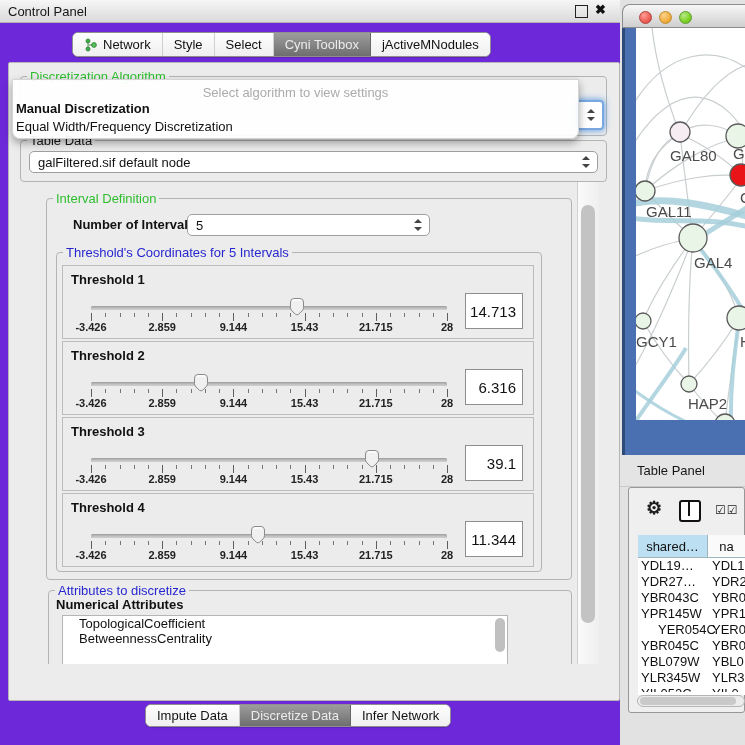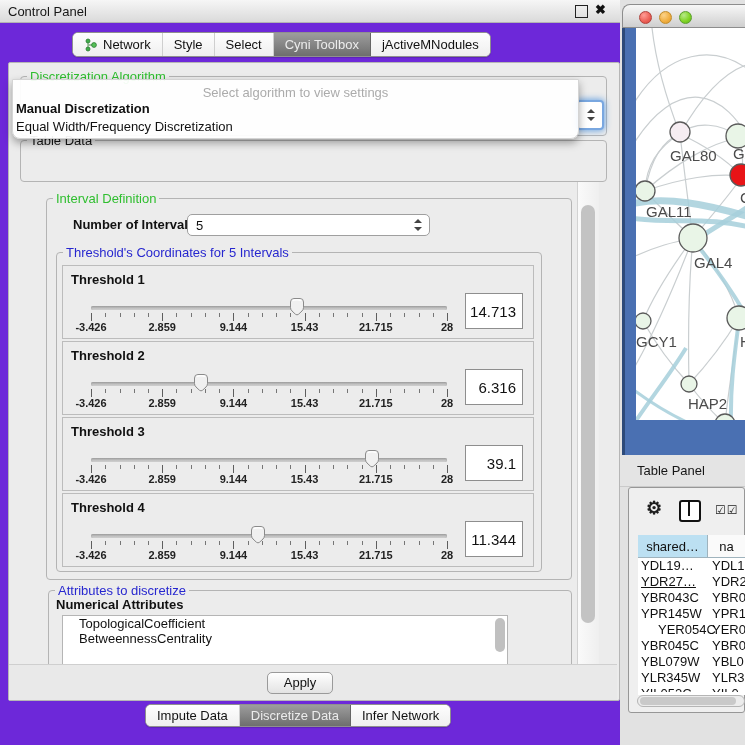--- a/index.html
+++ b/index.html
@@ -136,20 +136,24 @@
 
   <div class="abs group" style="left:20px;top:76px;width:585px;height:58px;">
     <span class="gtitle green">Discretization Algorithm</span>
   </div>
   <div class="abs focus-combo">
       <span class="spin"></span>
     </div>
 
   <div class="abs group" style="left:20px;top:140px;width:585px;height:40px;">
     <span class="gtitle" style="color:#151515;">Table Data</span>
+    <div class="combo" style="left:8px;top:10px;width:569px;height:22px;">
+      <span>galFiltered.sif default node</span>
+      <span class="spin"></span>
+    </div>
   </div>
 
   <div class="abs popup">
     <div class="prompt">Select algorithm to view settings</div>
     <div id="popup-options">
         <div class="opt" style="top: 21px; font-weight: bold;">Manual Discretization</div>
         <div class="opt" style="top: 39px;">Equal Width/Frequency Discretization</div>
       </div>
   </div>
 
@@ -360,23 +364,20 @@
           <div class="item">BetweennessCentrality</div>
         </div>
       <div class="lthumb"></div>
     </div>
   </div>
 
   <div class="abs vbar">
     <div class="vthumb"></div>
   </div>
 
-  <div class="abs applystrip">
-    <div class="btn" style="left:258px;top:7px;width:64px;height:20px;line-height:20px;">Apply</div>
-  </div>
 
   <div class="abs" style="left:145px;top:704px;">
     <div class="tabrow" style="height:21px;" id="bottom-tabs">
         <div class="tab">
           <span>Impute Data</span>
         </div>
         <div class="tab sel">
           <span>Discretize Data</span>
         </div>
         <div class="tab">
@@ -448,21 +449,21 @@
       <div id="tbl-head">
           <div class="tbl-head" style="left: 0px; width: 70px; background: rgb(188, 224, 242);">shared…</div>
           <div class="tbl-head" style="left: 70px; width: 38px; background: rgb(250, 250, 250);">na</div>
         </div>
       <div class="tbl-body" id="tbl-body">
           <div class="trow" style="top: 0px;">
             <span style="position: absolute; left: 3px;">YDL19…</span>
             <span style="position: absolute; left: 74px;">YDL1</span>
           </div>
           <div class="trow" style="top: 16px;">
-            <span style="position: absolute; left: 3px; text-decoration: underline;">YDR27…</span>
+            <span style="position: absolute; left: 3px;">YDR27…</span>
             <span style="position: absolute; left: 74px;">YDR2</span>
           </div>
           <div class="trow" style="top: 32px;">
             <span style="position: absolute; left: 3px;">YBR043C</span>
             <span style="position: absolute; left: 74px;">YBR0</span>
           </div>
           <div class="trow" style="top: 48px;">
             <span style="position: absolute; left: 3px;">YPR145W</span>
             <span style="position: absolute; left: 74px;">YPR1</span>
           </div>

